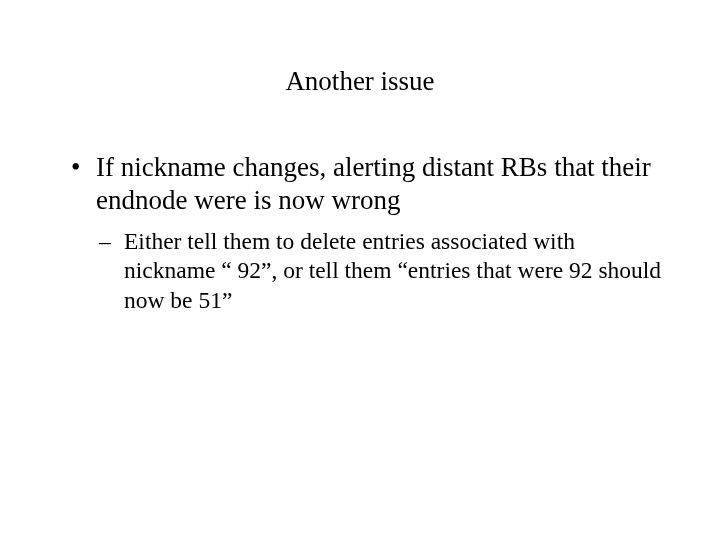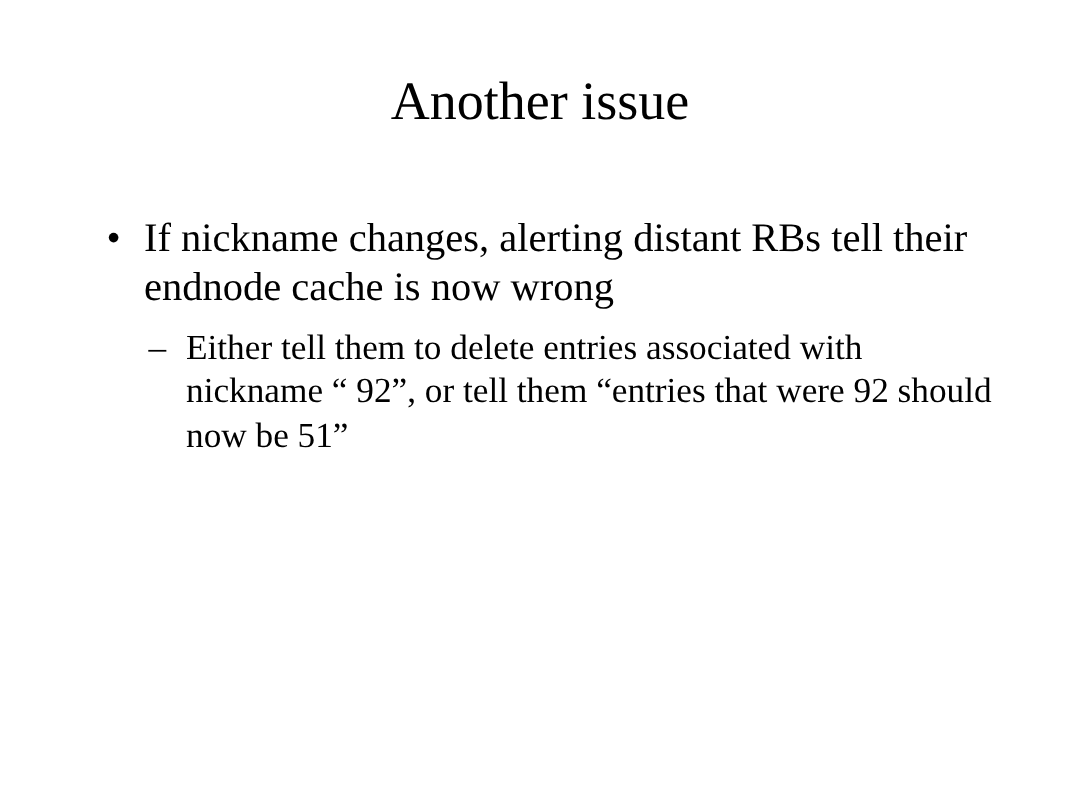--- a/index.html
+++ b/index.html
@@ -10,23 +10,23 @@
     color: #000;
     position: relative;
   }
   .slide {
     width: 720px;
     height: 540px;
     position: relative;
     padding: 0;
   }
   .title {
-    font-size: 36px;
+    font-size: 27px;
     text-align: center;
-    margin-top: 46px;
+    margin-top: 66px;
     font-weight: normal;
   }
   .content {
     margin-top: 54px;
     padding-left: 68px;
     padding-right: 55px;
   }
   .bullet-l1 {
     font-size: 27px;
     line-height: 1.22;
@@ -55,21 +55,21 @@
 </style>
 </head>
 <body>
 
 <div class="slide">
   <h1 class="title">Another issue</h1>
 
   <div class="content">
     <div class="bullet-l1">
       <span class="dot">•</span>
-      <span>If nickname changes, alerting distant RBs tell their endnode cache is now wrong</span>
+      <span>If nickname changes, alerting distant RBs that their endnode were is now wrong</span>
     </div>
     <div class="bullet-l2">
       <span class="dash">–</span>
       <span>Either tell them to delete entries associated with nickname “ 92”, or tell them “entries that were 92 should now be 51”</span>
     </div>
   </div>
 
 </div>
 
 </body></html>

